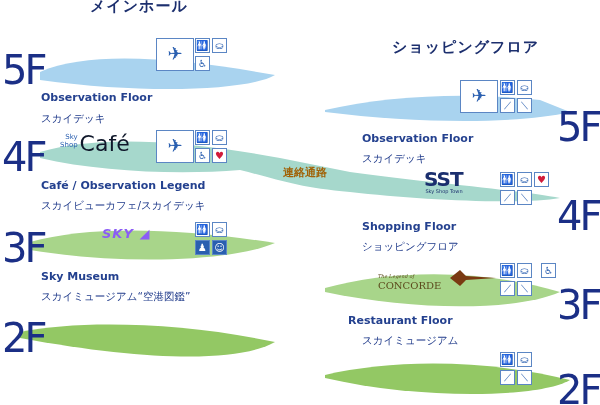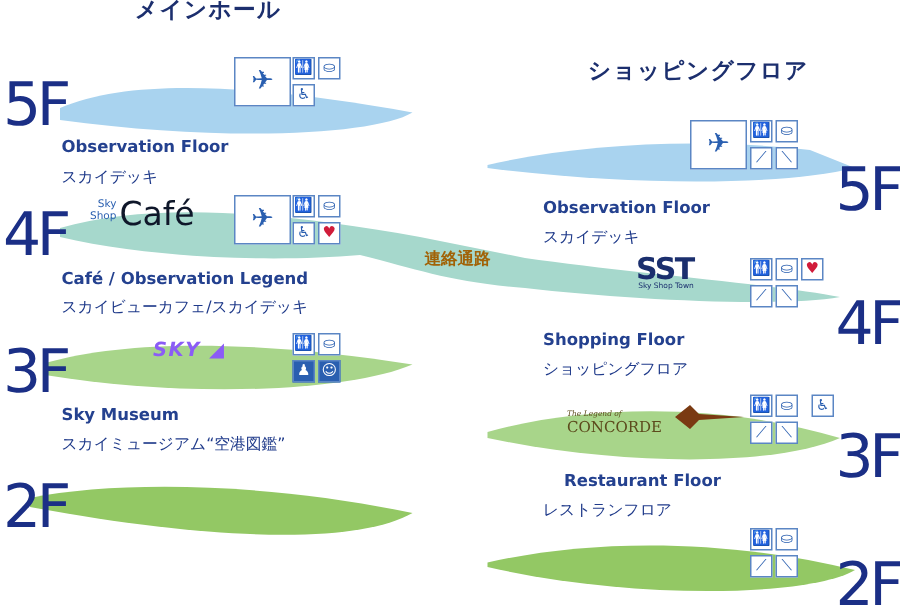--- a/index.html
+++ b/index.html
@@ -106,22 +106,22 @@
 <div class="icon" style="left:517px;top:190px;">⟍</div>
 
 <div class="abs floor-num" style="left:557px;top:285px;">3F</div>
 <div class="logo concorde" style="left:378px;top:271px;">
   <span class="concorde-sub">The Legend of</span>
   <span>CONCORDE</span>
 </div>
 <svg class="abs" style="left:448px;top:268px;" width="50" height="20">
   <path d="M2,10 L12,2 L18,8 L48,10 L18,12 L12,18 Z" fill="#7a3a12"></path>
 </svg>
-<div class="abs jp" style="left:362px;top:302px;">レストランフロア</div>
-<div class="abs en" style="left:376px;top:315px;">Restaurant Floor</div>
+<div class="abs jp" style="left:362px;top:302px;">スカイミュージアム</div>
+<div class="abs en" style="left:348px;top:315px;">Restaurant Floor</div>
 <div class="icon red" style="left:500px;top:263px;">🚻</div>
 <div class="icon" style="left:517px;top:263px;">⛀</div>
 <div class="icon" style="left:541px;top:263px;">♿</div>
 <div class="icon" style="left:500px;top:281px;">⟋</div>
 <div class="icon" style="left:517px;top:281px;">⟍</div>
 
 <div class="abs floor-num" style="left:557px;top:370px;">2F</div>
 <div class="abs jp" style="left:362px;top:388px;">スカイデッキ</div>
 <div class="icon red" style="left:500px;top:352px;">🚻</div>
 <div class="icon" style="left:517px;top:352px;">⛀</div>

